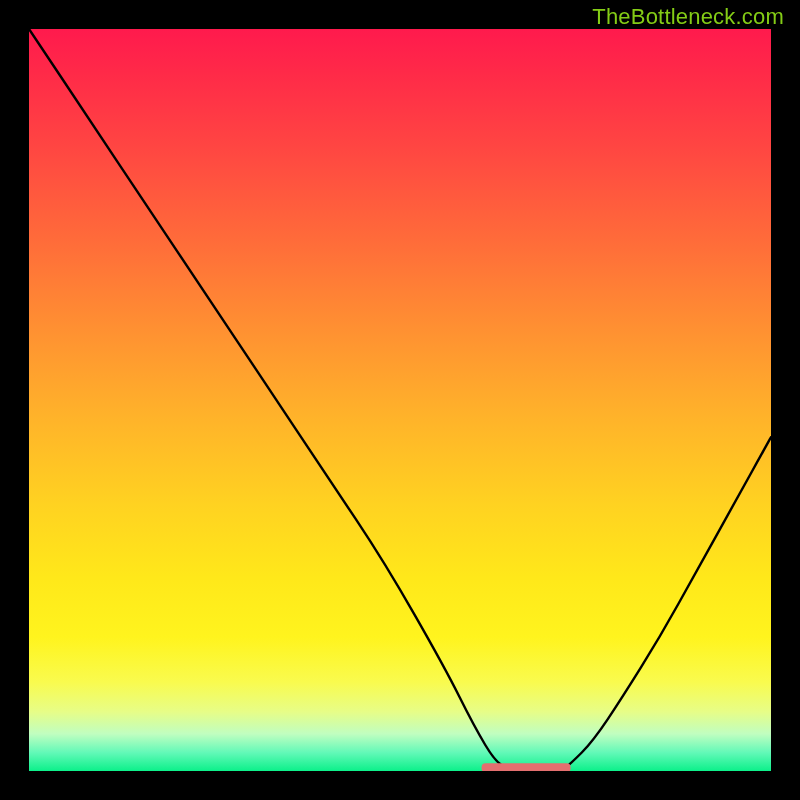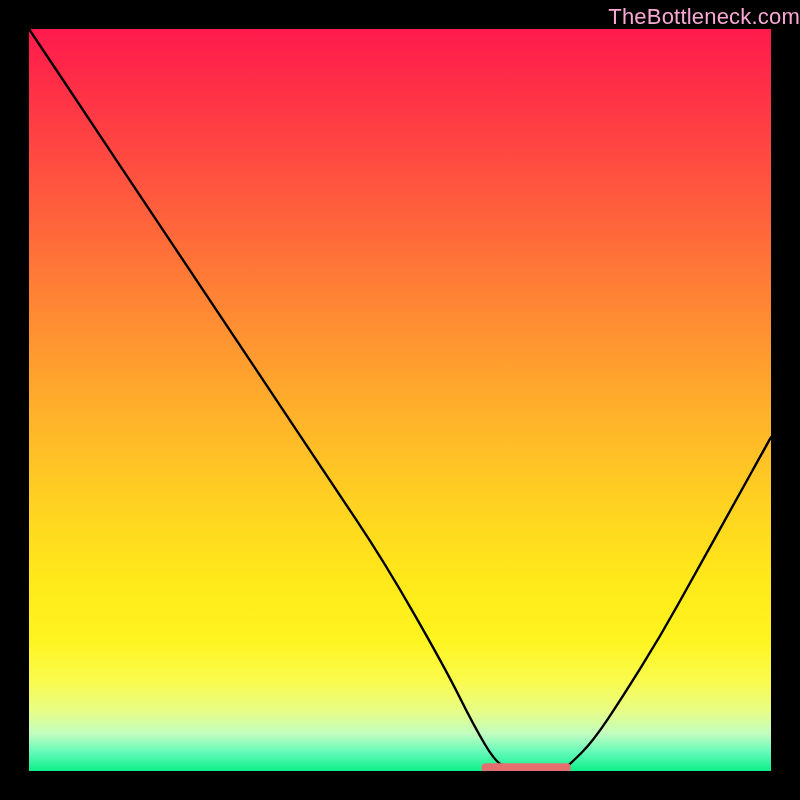--- a/index.html
+++ b/index.html
@@ -44,22 +44,22 @@
       #0cf08a 100%
     );
   }
   .curve-layer, .anno-layer {
     position: absolute;
     inset: 0;
   }
   .attribution {
     position: absolute;
     top: 4px;
-    right: 0;
-    color: #f9a8d4;
+    right: 16px;
+    color: #84cc16;
     font-size: 22px;
     font-weight: 500;
     letter-spacing: 0.2px;
   }
 </style>
 </head>
 <body>
 
 <div class="root">
 

